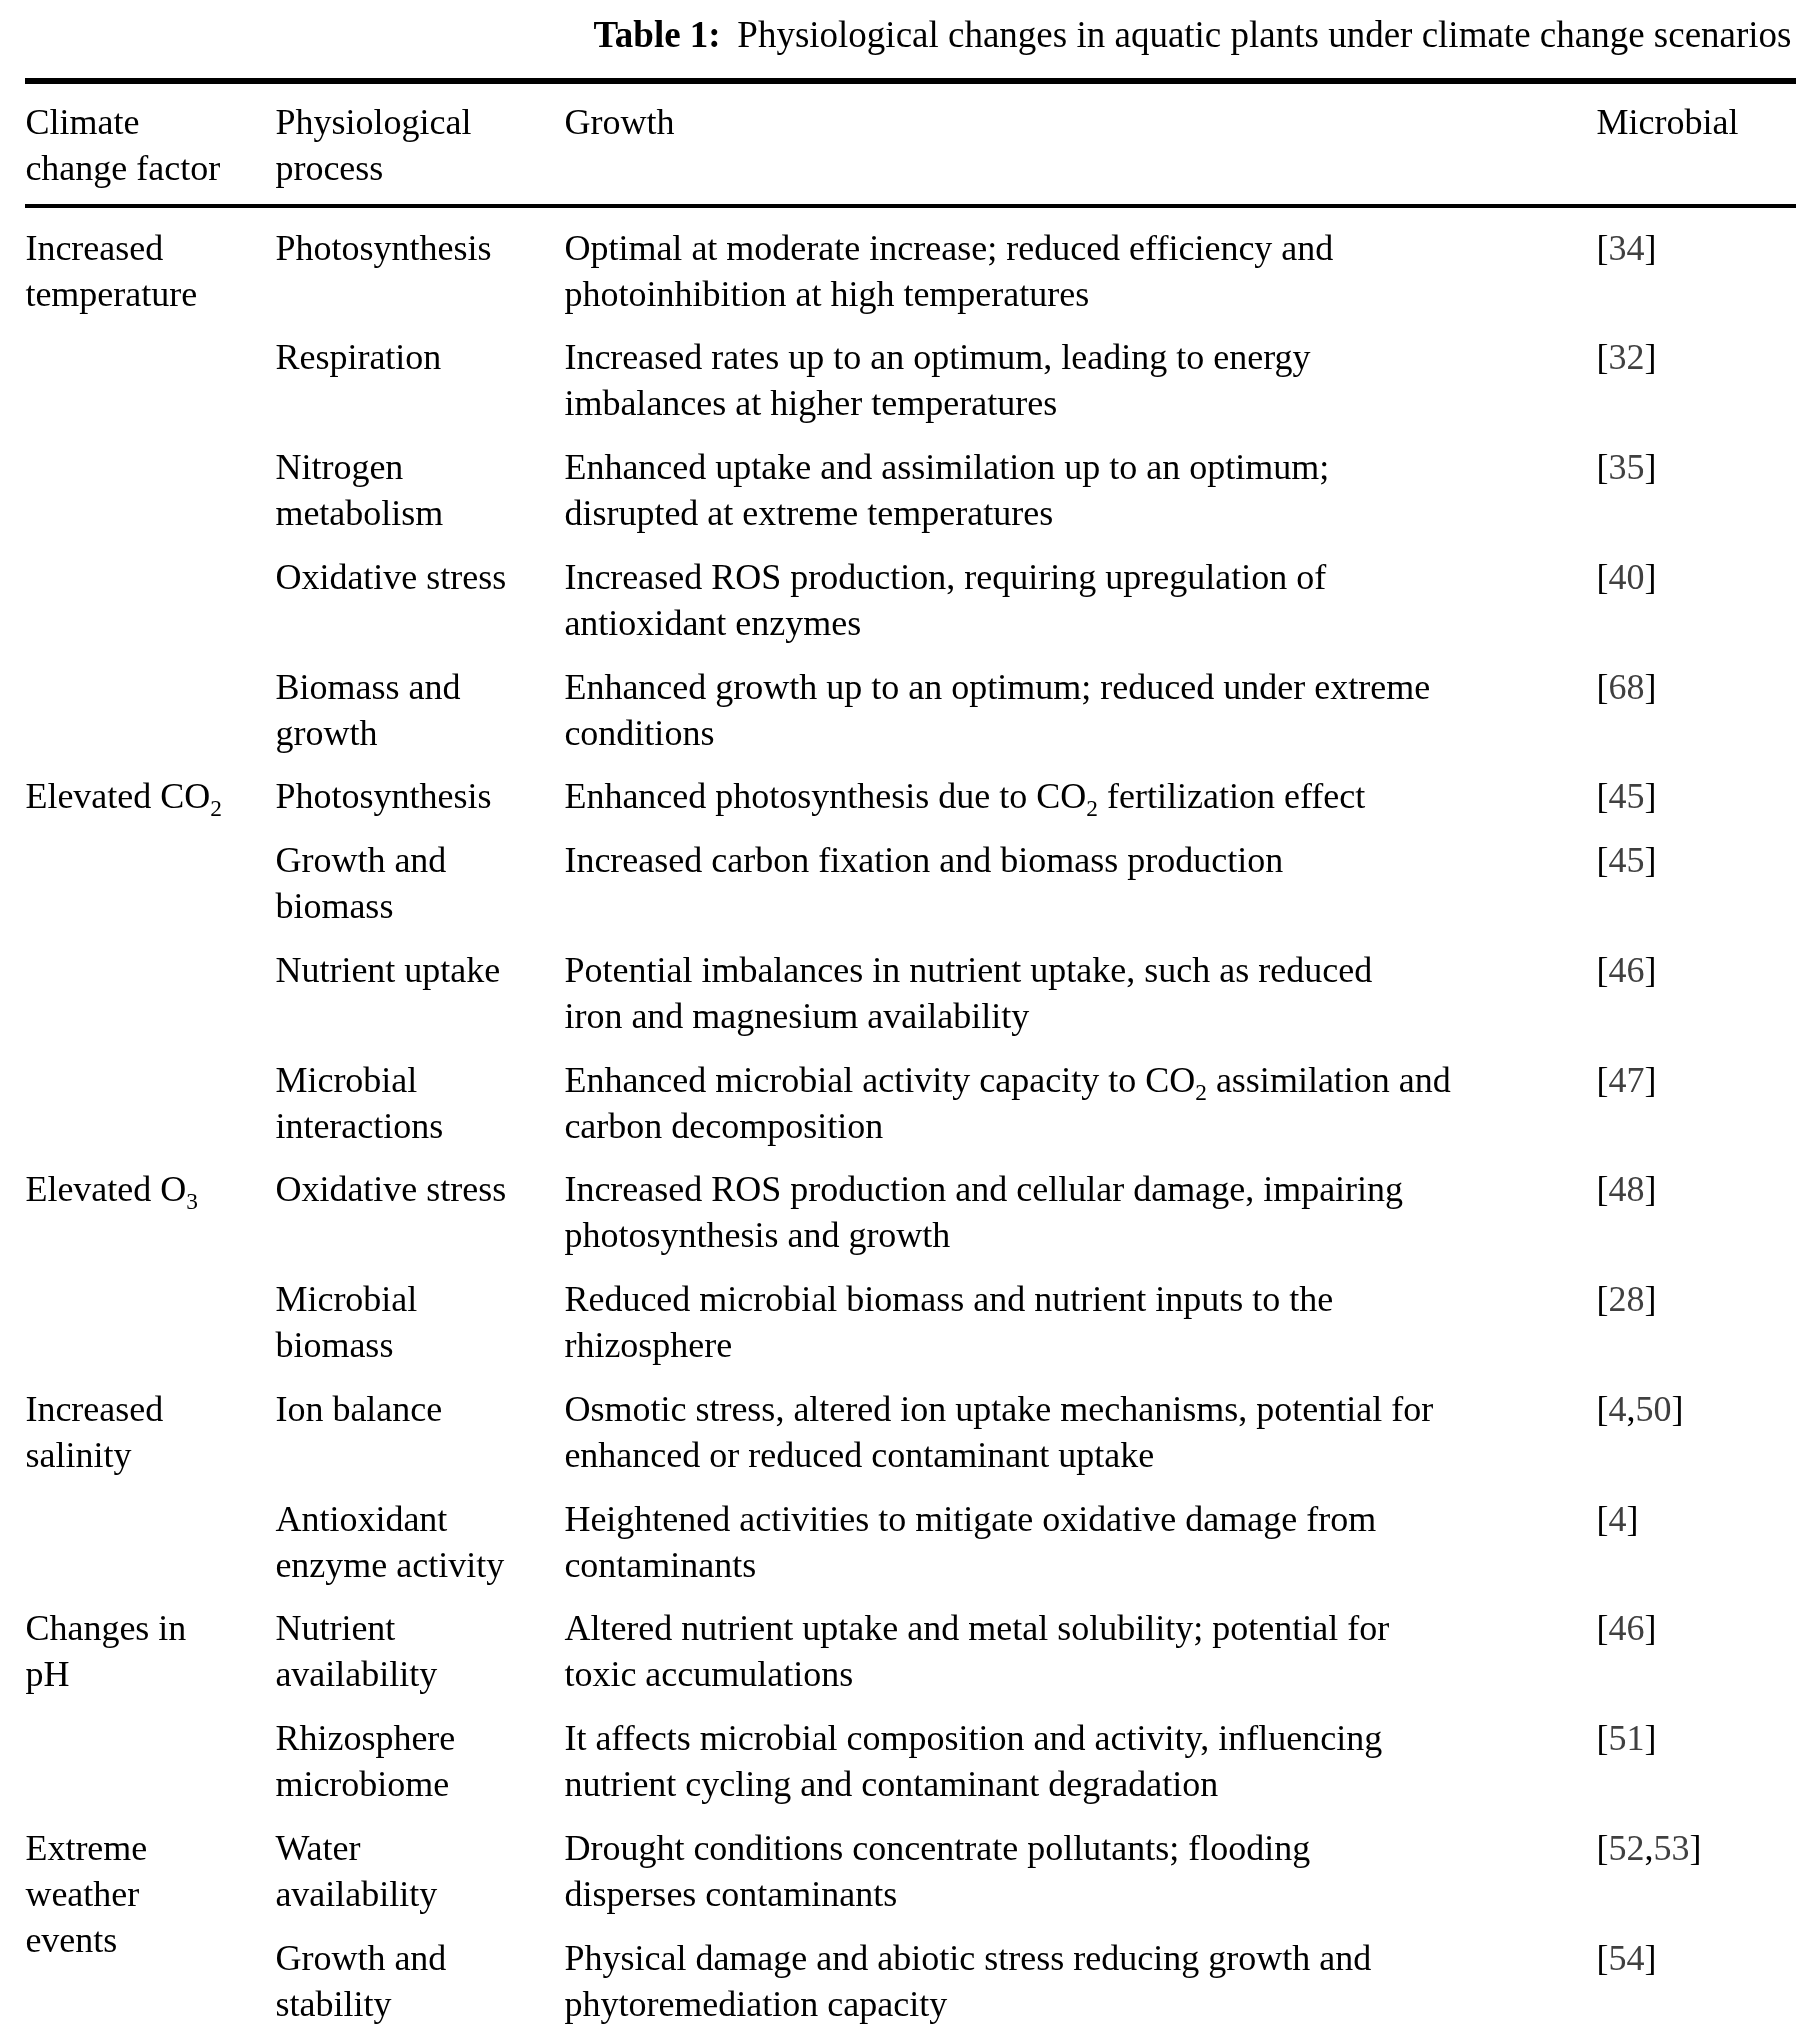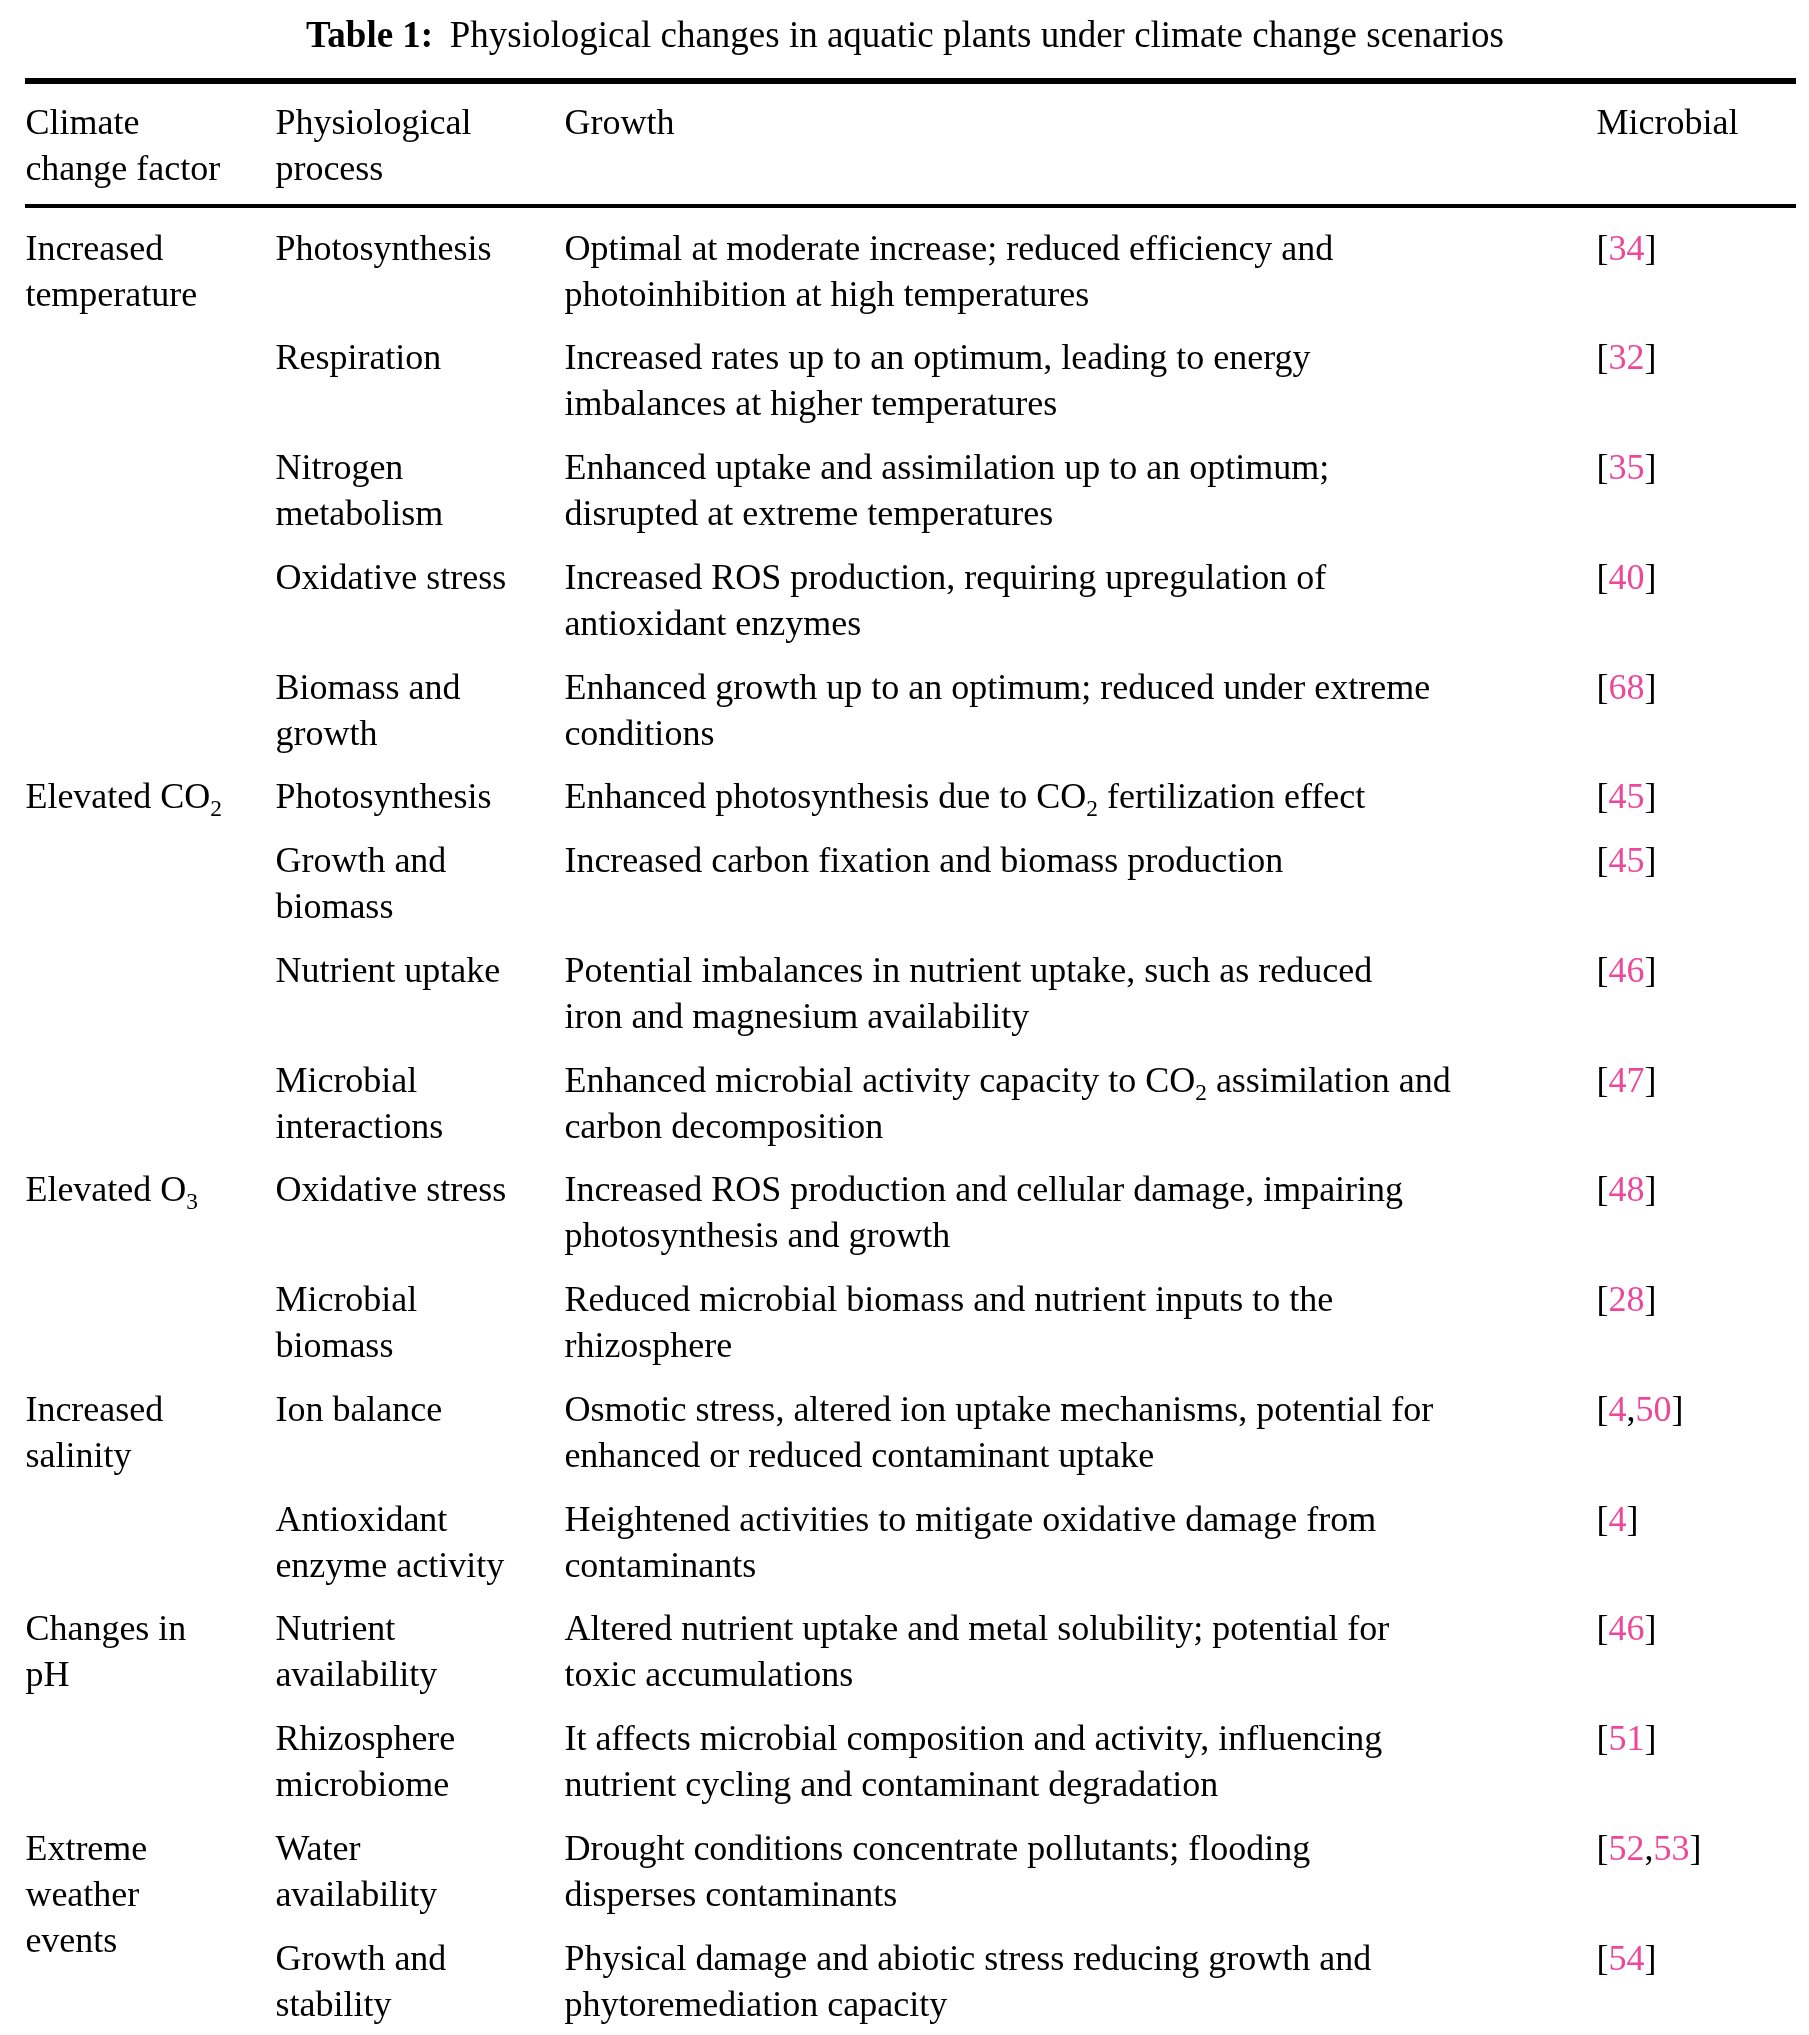--- a/index.html
+++ b/index.html
@@ -16,21 +16,21 @@
     line-height: 1.28;
     -webkit-font-smoothing: antialiased;
   }
   .page {
     width: 1810px;
     min-height: 2035px;
     box-sizing: border-box;
     padding-top: 6.5px;
   }
   .title {
-    text-align: center;
+    text-align: right;
     font-size: 37px;
     margin: 4.6px 18.5px 19.4px 18.5px;
     white-space: nowrap;
   }
   .title .title-label {
     font-weight: bold;
     margin-right: 0.45em;
   }
   table.tbl {
     border-collapse: collapse;
@@ -78,21 +78,21 @@
     padding-left: 10.2px;
   }
   sub.subscript {
     font-size: 0.65em;
     line-height: 0;
   }
   .ref-bracket, .ref-comma {
     color: #000000;
   }
   .ref-num {
-    color: #ec4899;
+    color: #404040;
     cursor: pointer;
   }
 </style>
 </head>
 <body>
 
 <div class="page">
 
   <div class="title">
     <span class="title-label">Table 1:</span><span>Physiological changes in aquatic plants under climate change scenarios</span>

